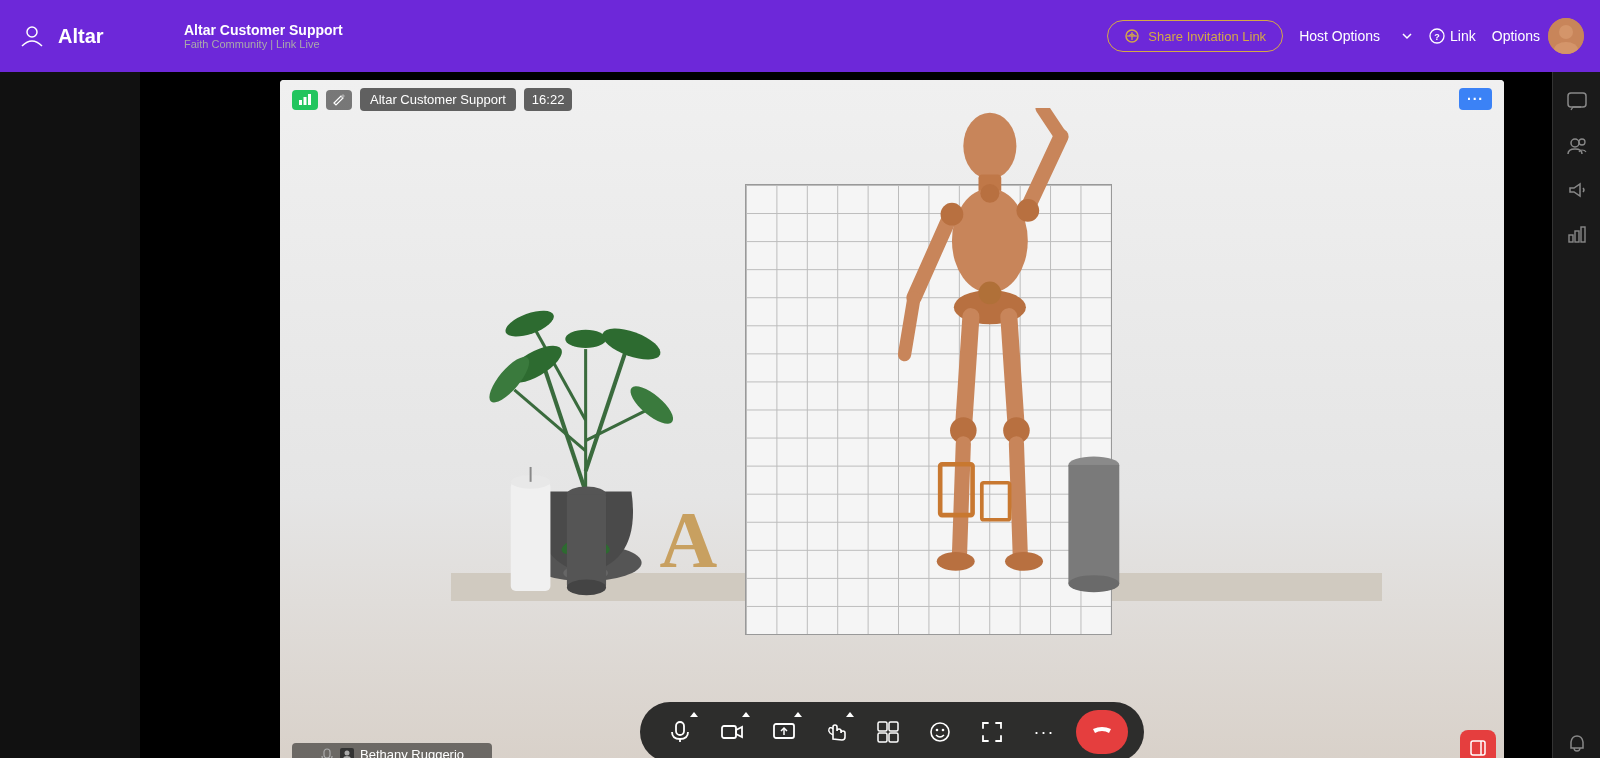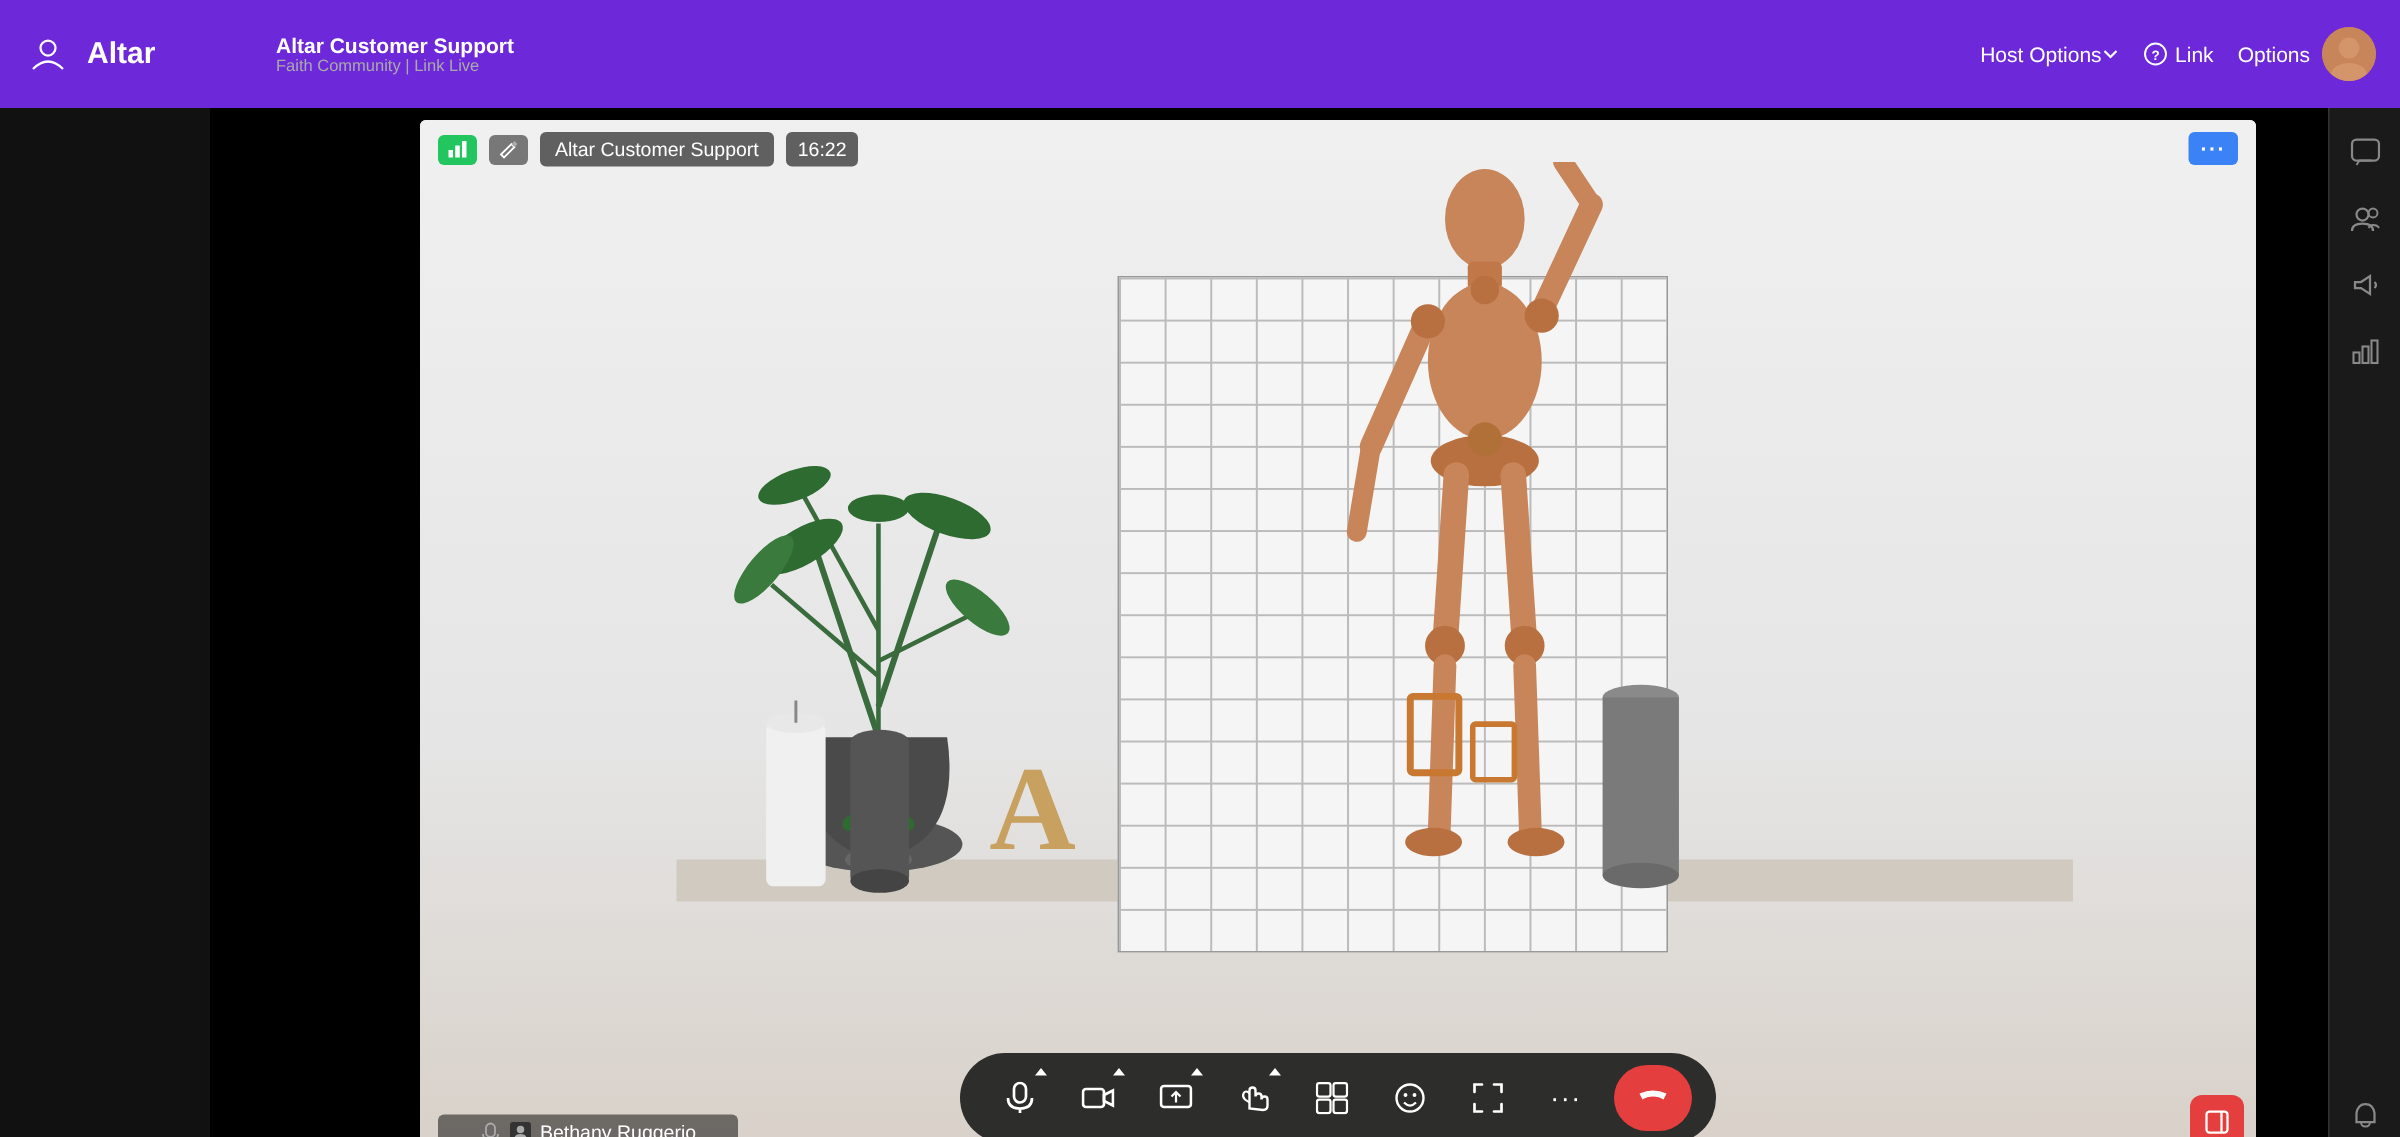--- a/index.html
+++ b/index.html
@@ -66,21 +66,21 @@
       border-radius: 20px;
       padding: 7px 16px;
       font-size: 13px;
       font-weight: 500;
       cursor: pointer;
       margin-right: 16px;
     }
     .host-options-btn {
       display: flex;
       align-items: center;
-      gap: 0;
+      gap: 21px;
       background: transparent;
       border: none;
       color: #fff;
       font-size: 14px;
       font-weight: 500;
       cursor: pointer;
       margin-right: 16px;
     }
     .help-btn {
       display: flex;
@@ -402,20 +402,29 @@
     <span class="logo-text">Altar</span>
   </div>
 
   <div class="title-area">
     <span class="title-main">Altar Customer Support</span>
     <span class="title-sub">Faith Community | Link Live</span>
   </div>
 
   <div class="header-spacer"></div>
 
+  <button class="share-btn">
+    <svg width="16" height="16" viewBox="0 0 16 16" fill="none">
+      <circle cx="8" cy="8" r="6" stroke="#d4a847" stroke-width="1.5" fill="none"></circle>
+      <path d="M5 8 Q8 4 11 8" stroke="#d4a847" stroke-width="1.2" fill="none"></path>
+      <line x1="8" y1="4" x2="8" y2="12" stroke="#d4a847" stroke-width="1.2"></line>
+      <line x1="3" y1="8" x2="13" y2="8" stroke="#d4a847" stroke-width="1.2"></line>
+    </svg>
+    <span>Share Invitation Link</span>
+  </button>
 
   <button class="host-options-btn">
     <span>Host Options</span>
     <svg width="12" height="12" viewBox="0 0 12 12">
       <path d="M2 4 L6 8 L10 4" stroke="#fff" stroke-width="1.5" fill="none"></path>
     </svg>
   </button>
 
   <button class="help-btn">
     <svg width="16" height="16" viewBox="0 0 16 16">

